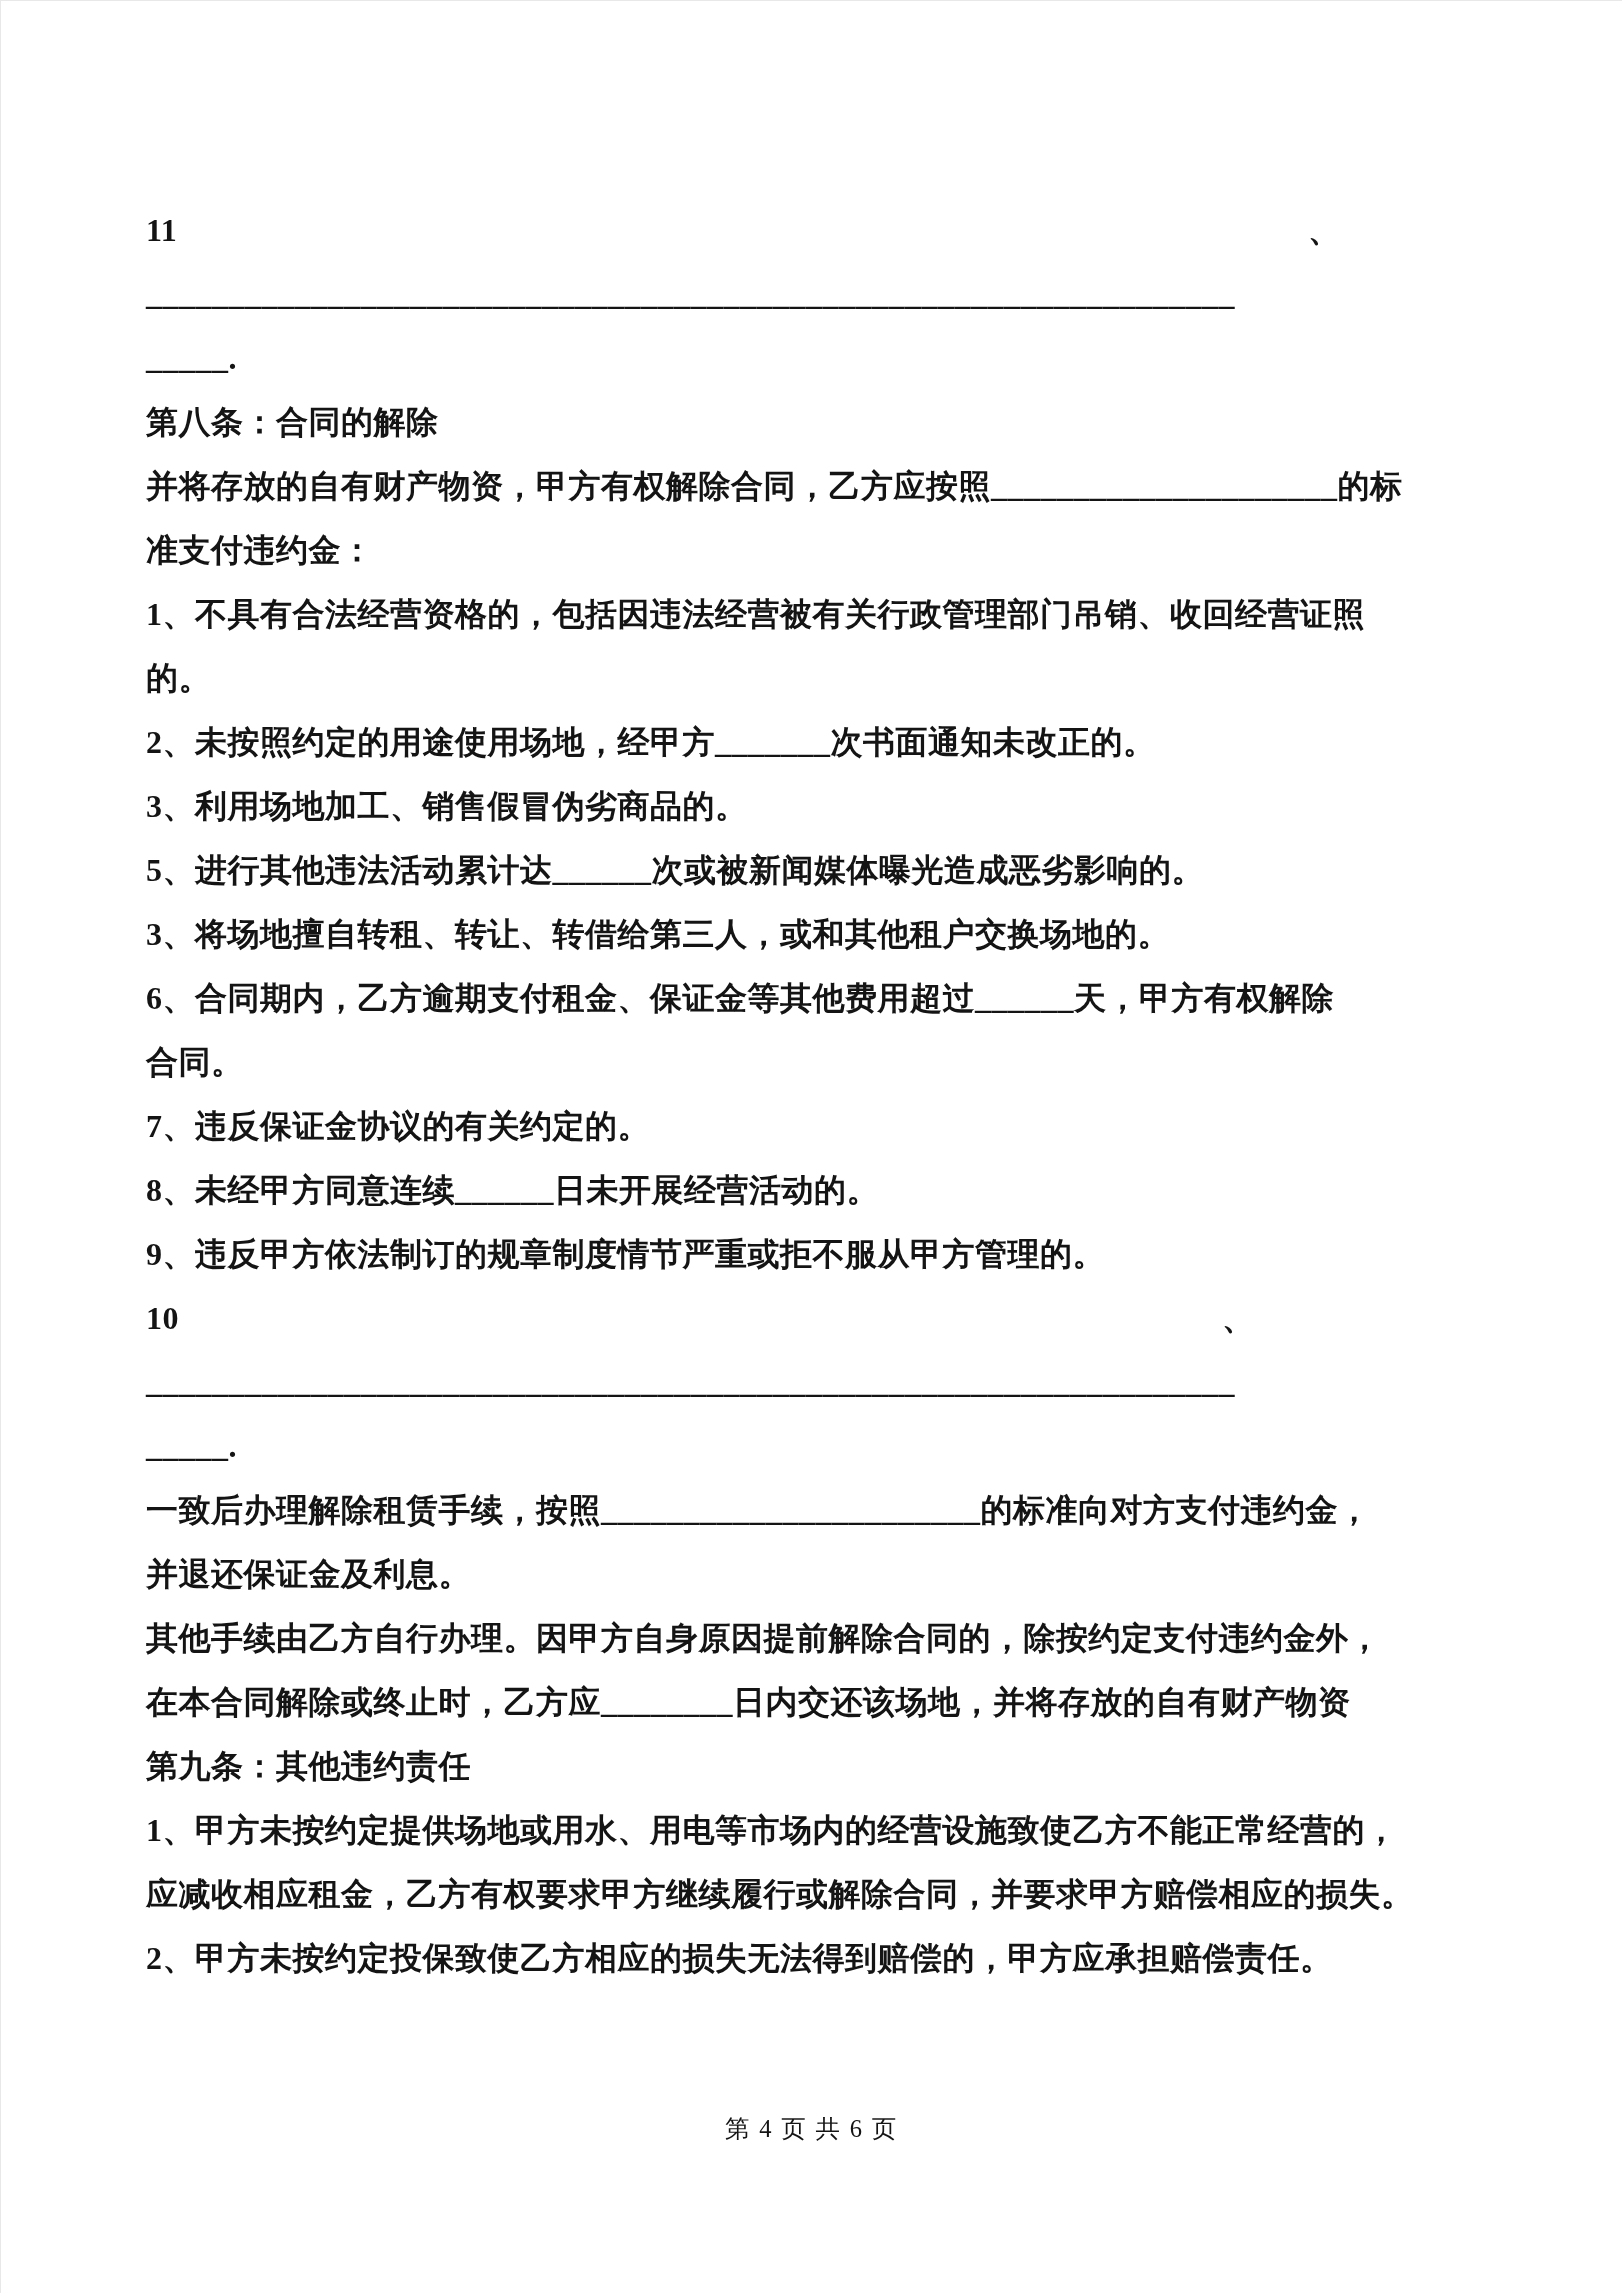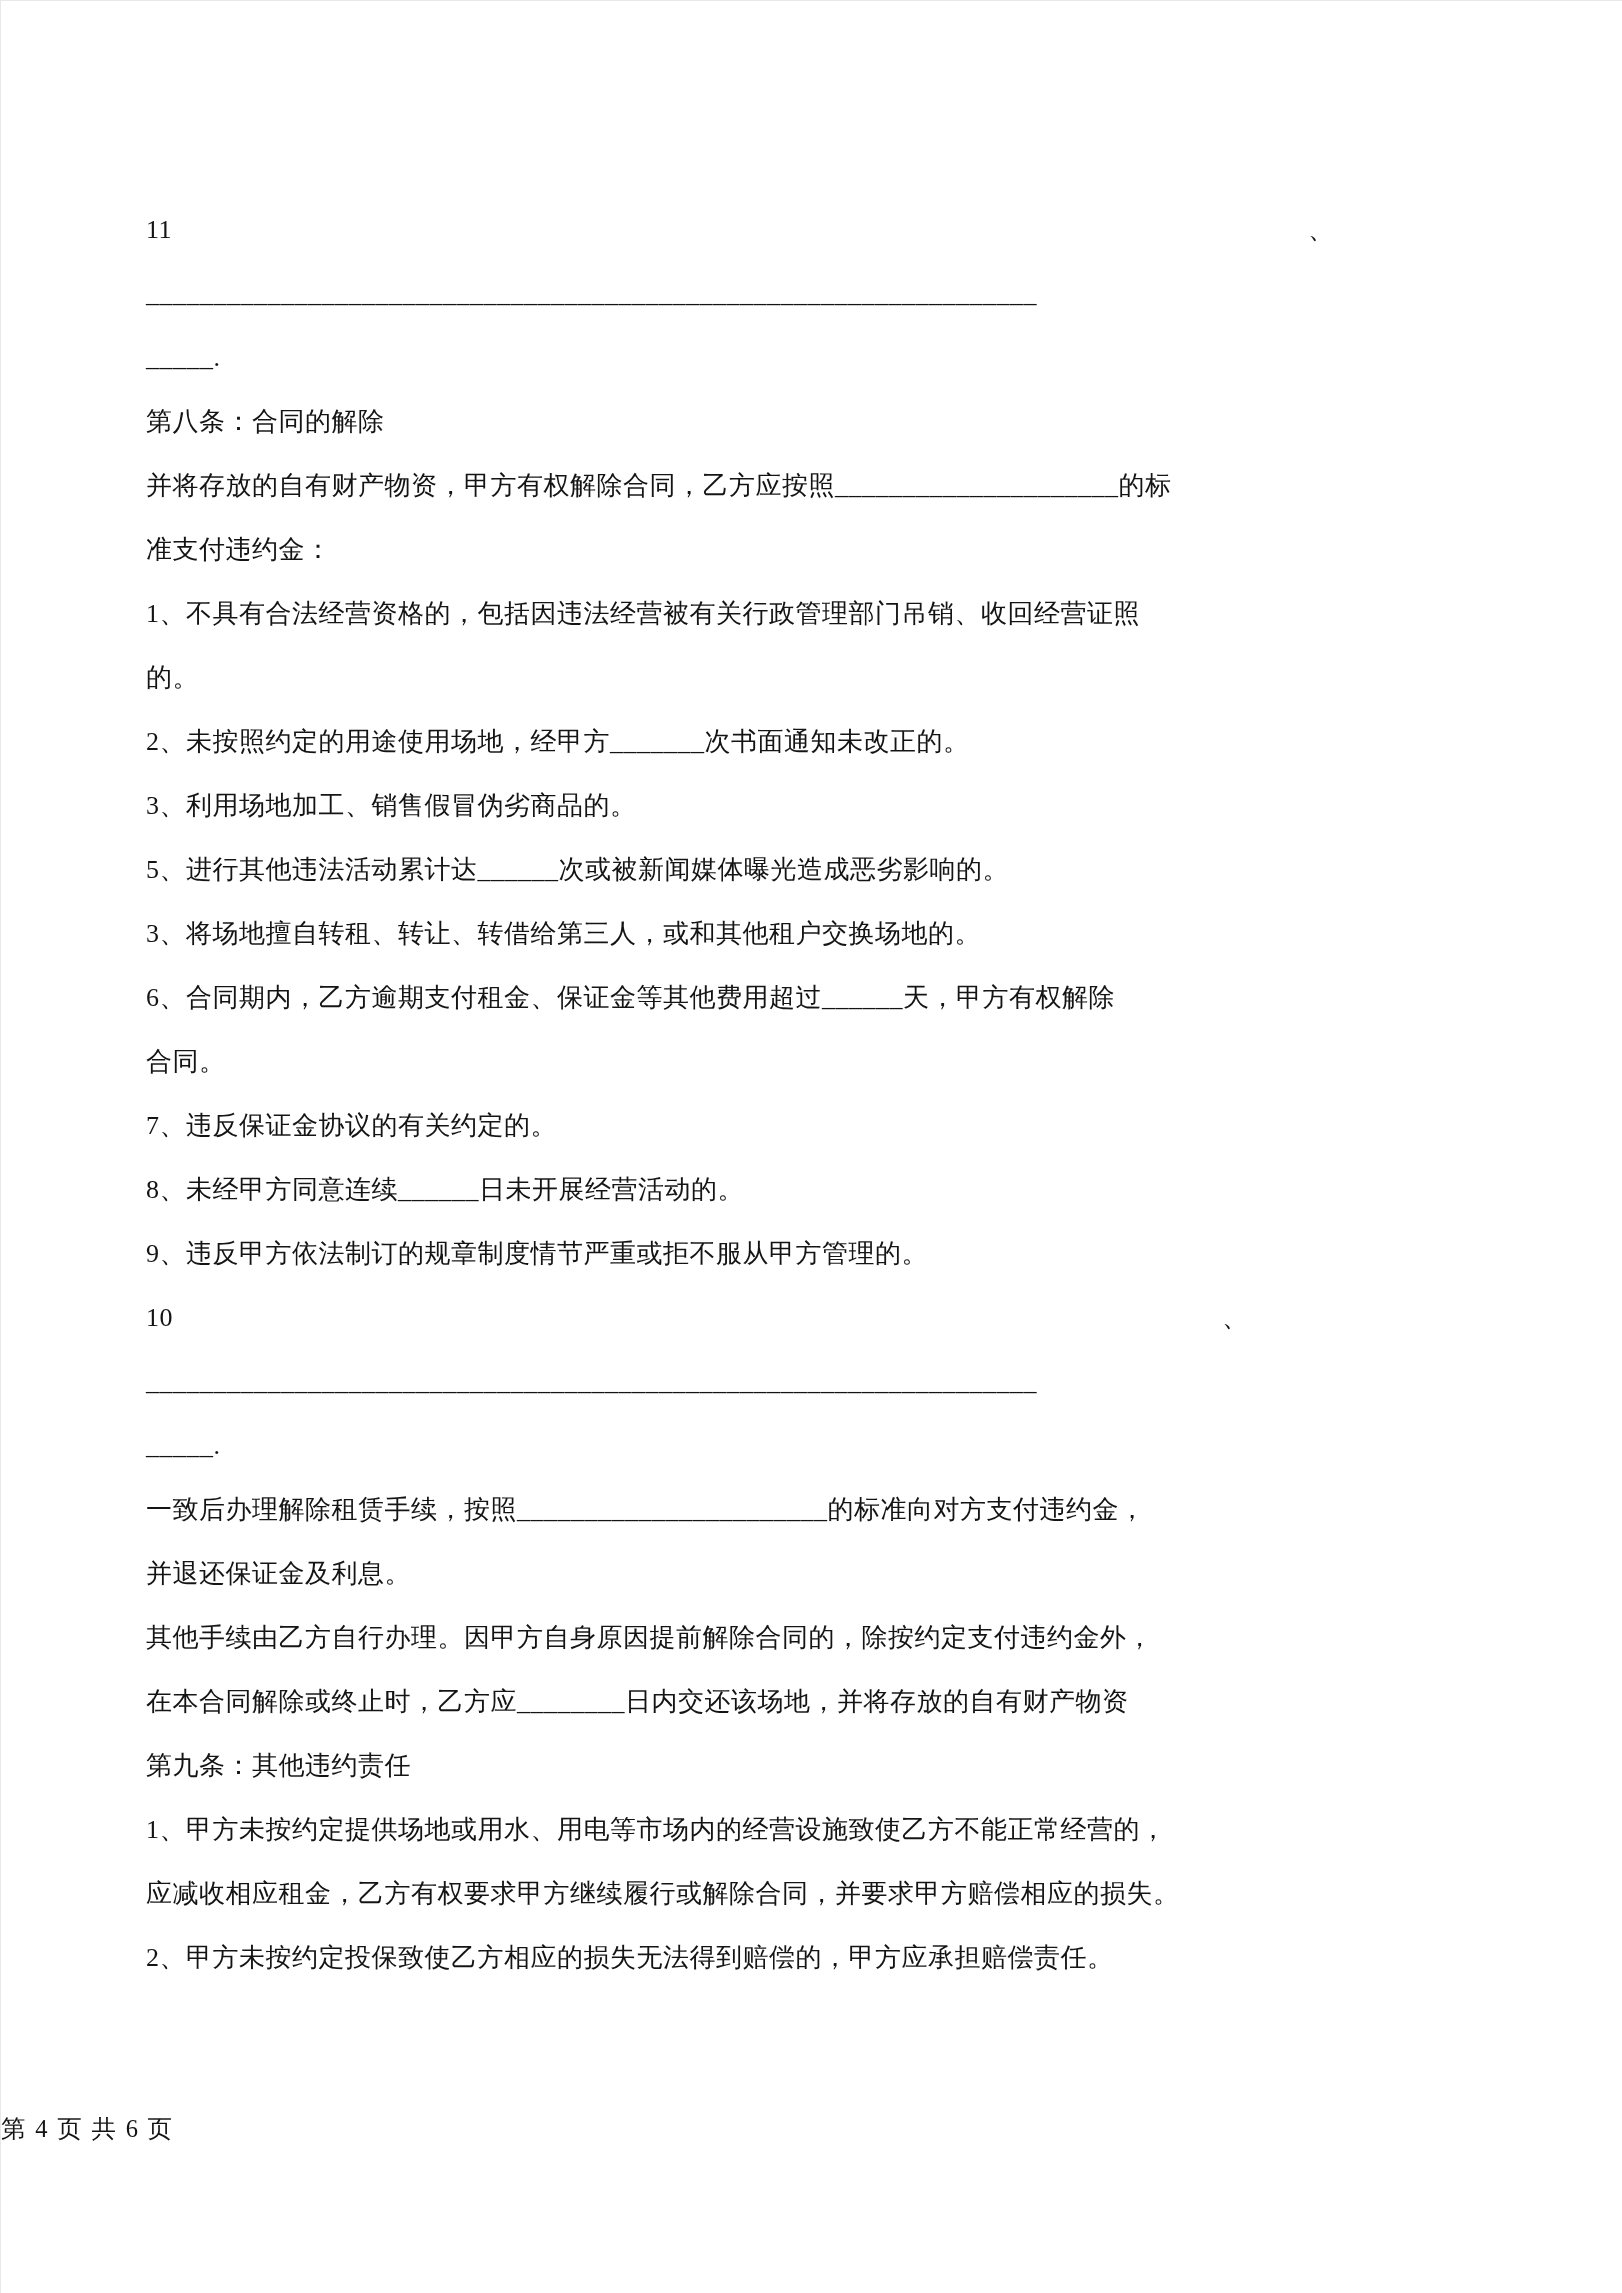--- a/index.html
+++ b/index.html
@@ -20,39 +20,40 @@
   }
   .content {
     position: absolute;
     top: 197px;
     left: 145px;
     right: 118px;
   }
   .line {
     height: 64px;
     line-height: 64px;
-    font-size: 26px;
+    font-size: 32px;
     white-space: nowrap;
     letter-spacing: 0.5px;
+    font-weight: bold;
   }
   .num-line {
     position: relative;
   }
   .num-line .tail-comma {
     position: absolute;
     top: 0;
   }
   .num-line .tail-comma.pos-a { left: 1162px; }
   .num-line .tail-comma.pos-b { left: 1076px; }
   .footer {
     position: absolute;
     top: 2096px;
     left: 0;
     width: 100%;
-    text-align: left;
+    text-align: center;
     font-size: 24.5px;
     line-height: 64px;
     letter-spacing: 1.8px;
   }
 </style>
 </head>
 <body>
 
 <div class="page">
   <div class="content">

